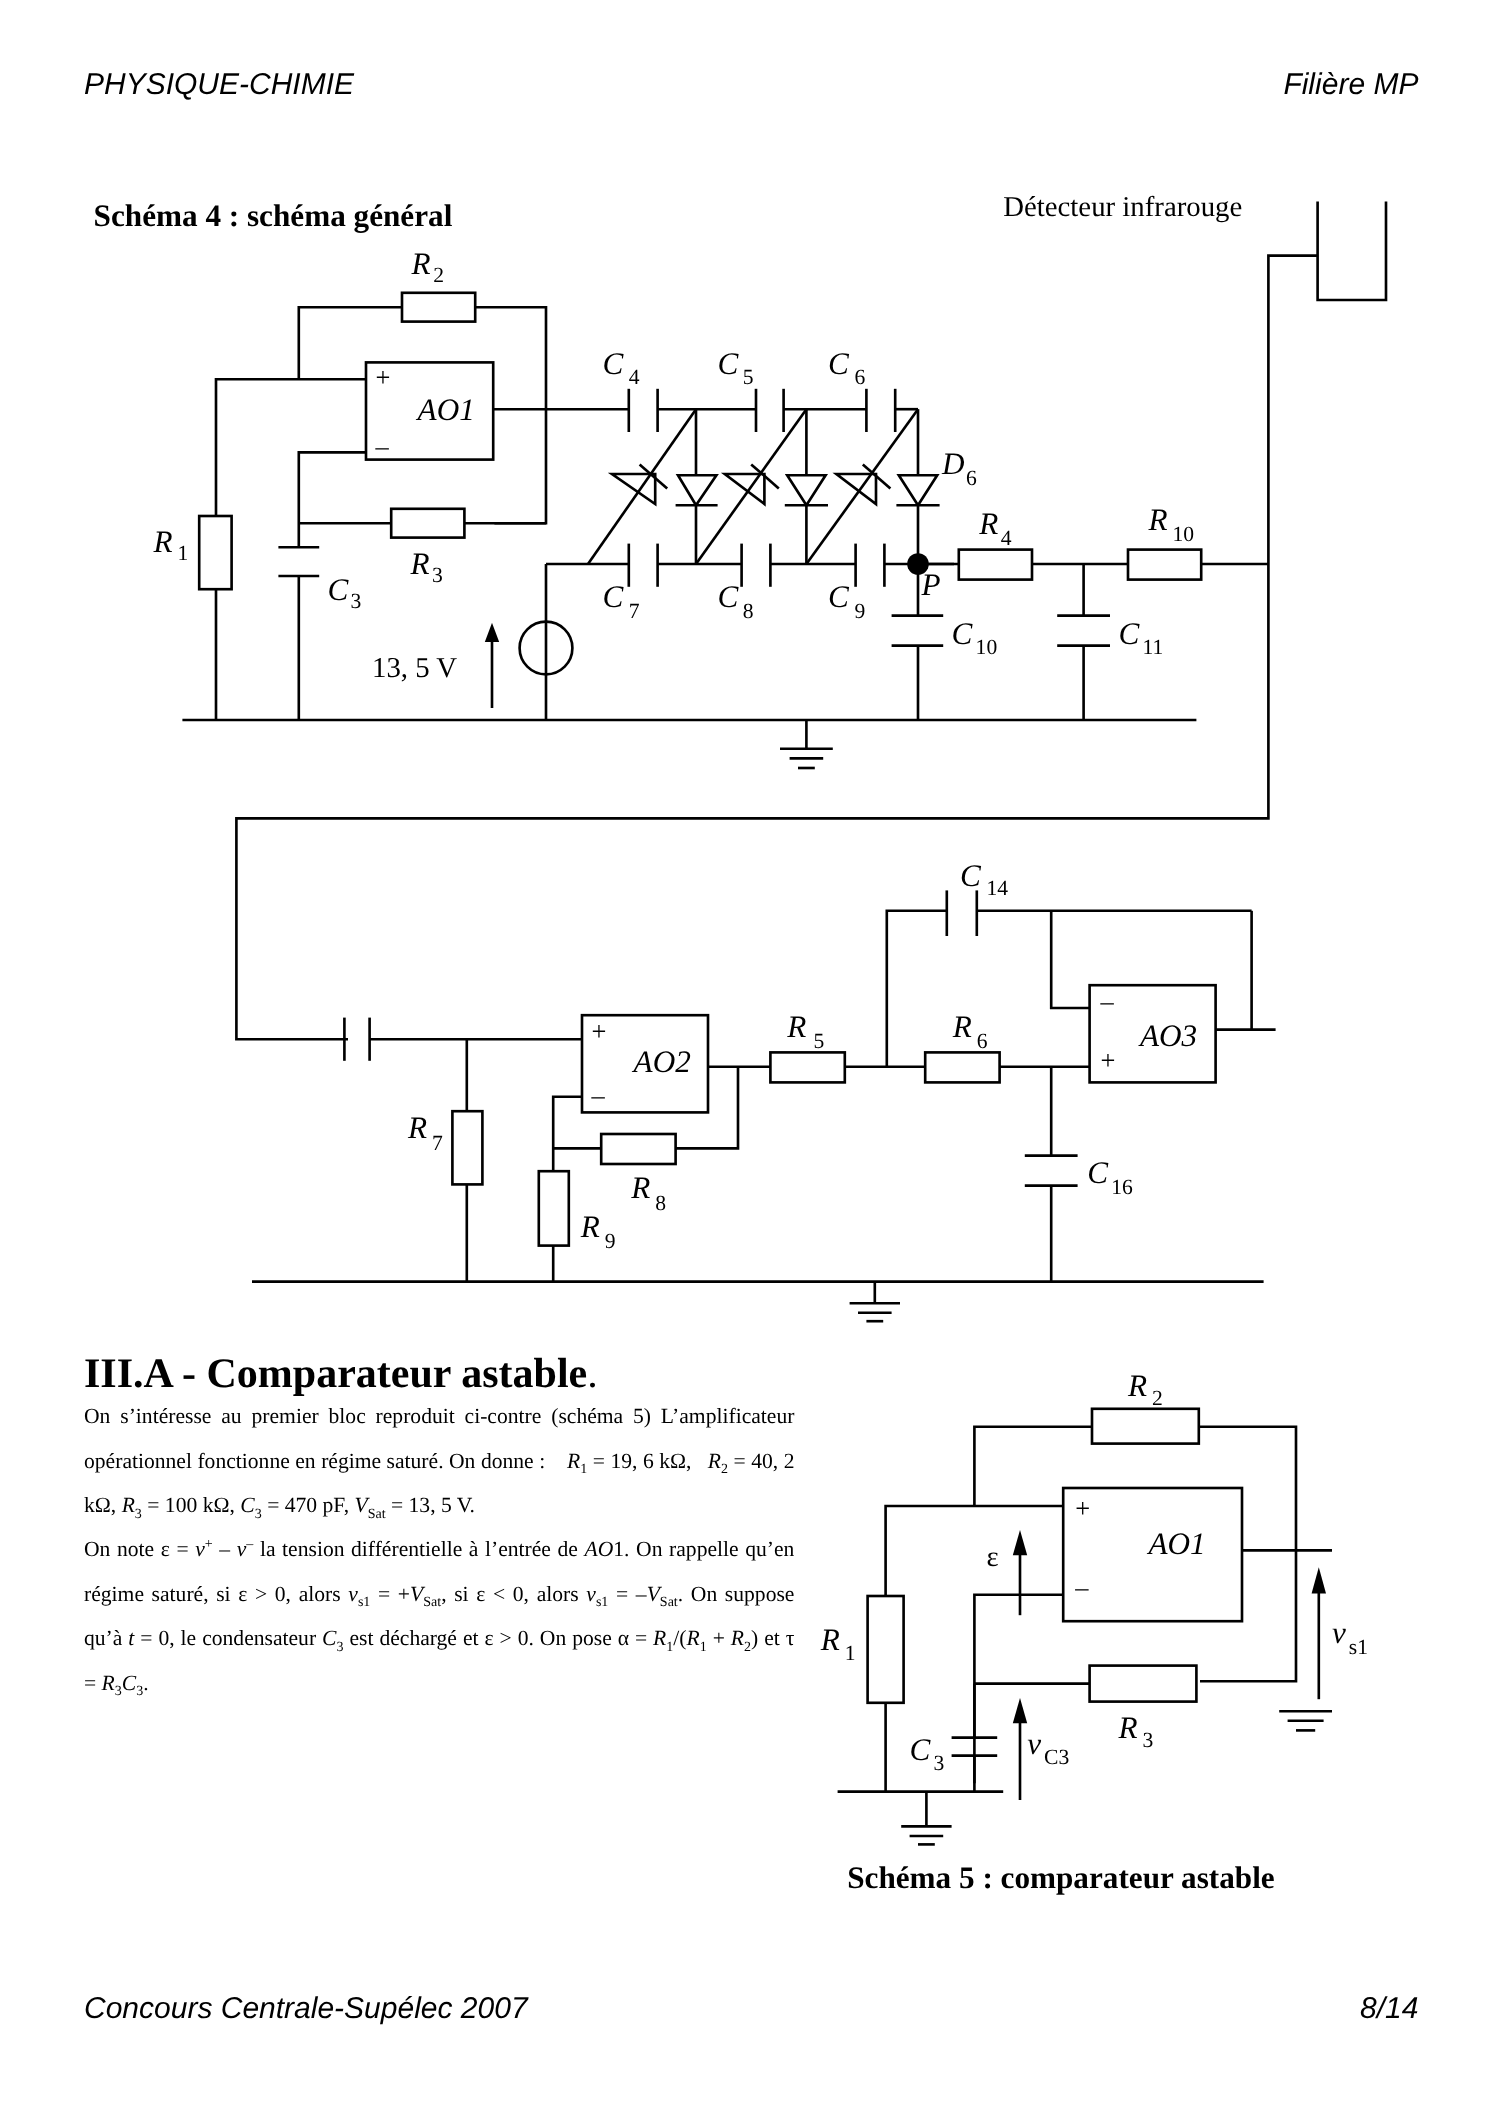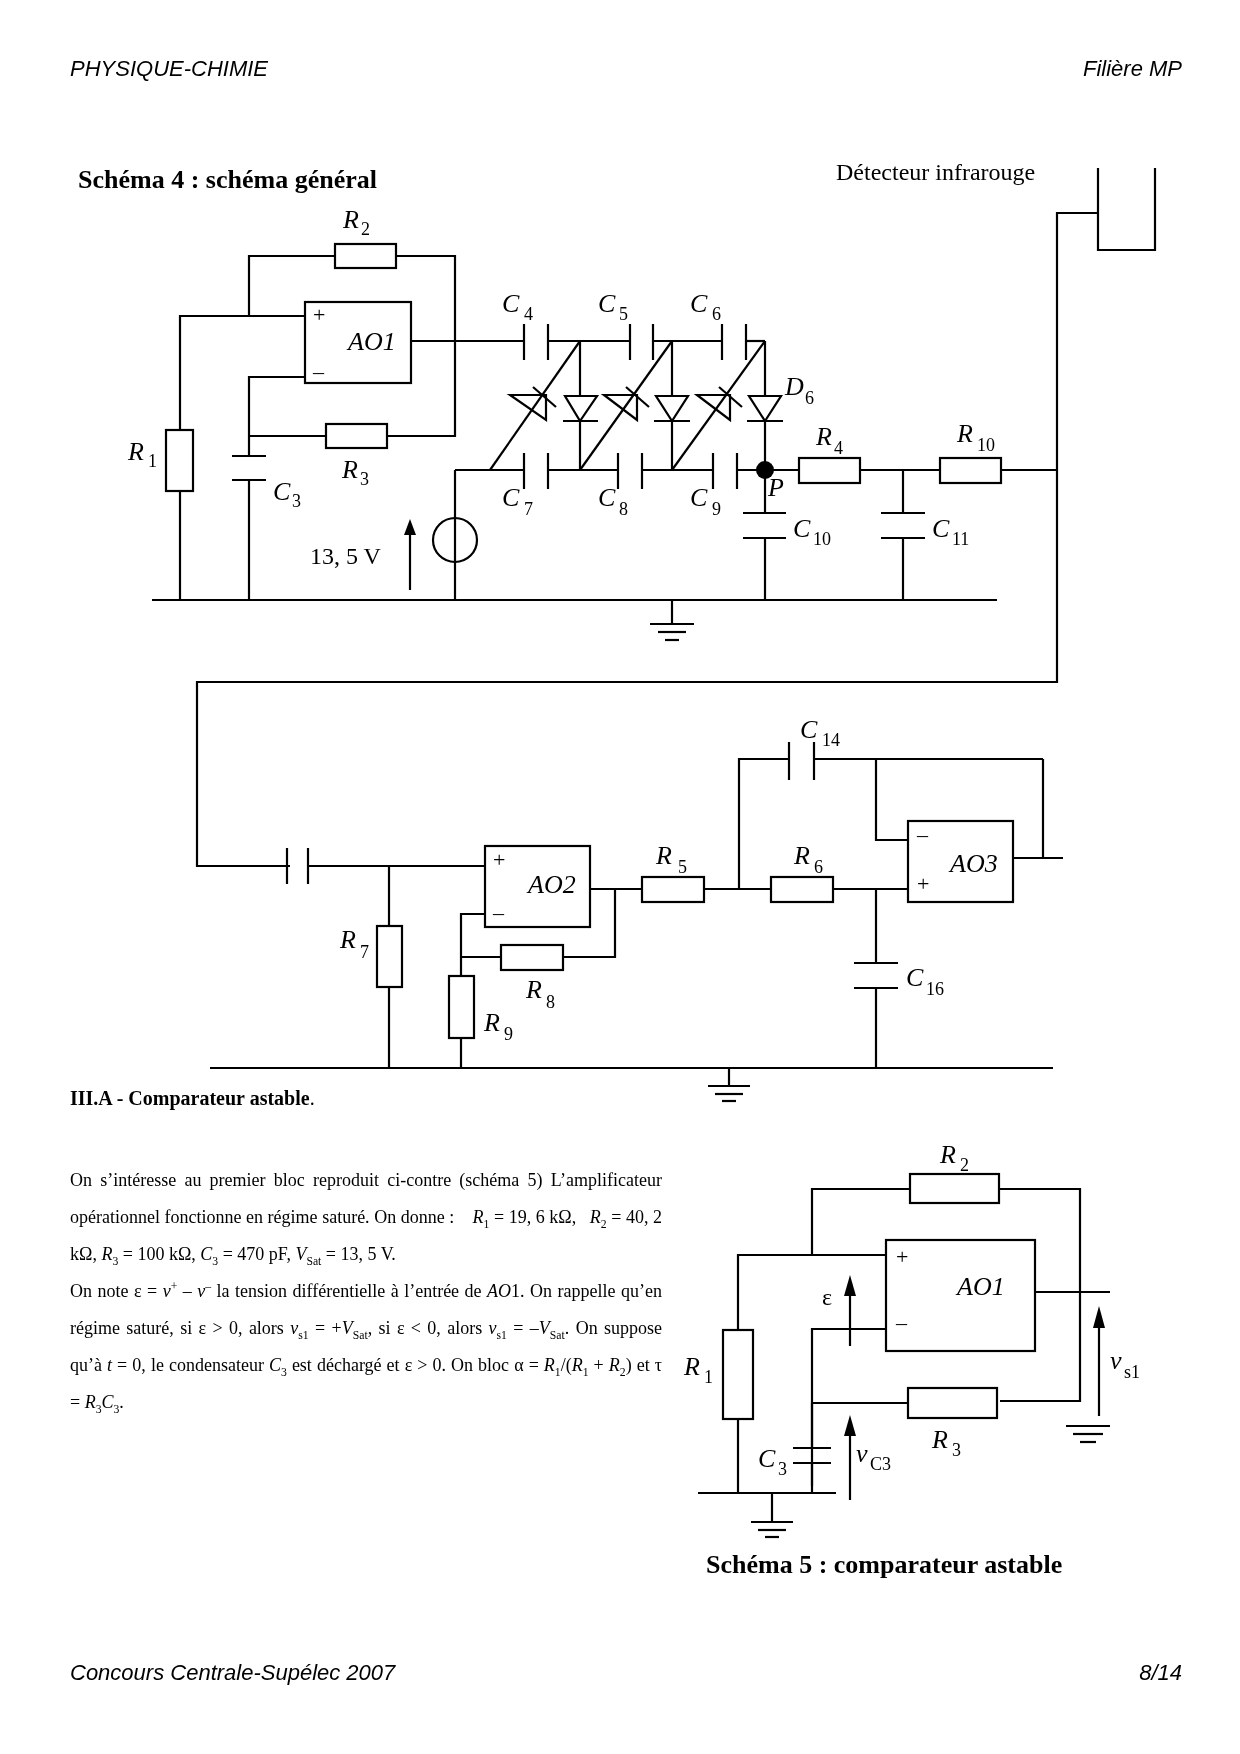--- a/index.html
+++ b/index.html
@@ -1,31 +1,31 @@
 <!DOCTYPE html>
 <html><head>
 <meta charset="utf-8">
 <style>
   html, body { margin:0; padding:0; background:#ffffff; }
   body { width:1240px; height:1754px; position:relative; overflow:hidden; color:#000; }
-  .hdr, .ftr { position:absolute; font-family:"Liberation Sans", sans-serif; font-style:italic; font-size:22px; }
+  .hdr, .ftr { position:absolute; font-family:"Liberation Sans", sans-serif; font-style:italic; font-size:25px; }
   #header-left { left:70px; top:56px; }
   #header-right { right:58px; top:56px; }
   #footer-left { left:70px; top:1660px;text-align:center; }
   #footer-right { right:58px; top:1660px; }
   svg { position:absolute; left:0; top:0; }
   .w { stroke:#000; stroke-width:2.2; fill:none; }
   .box { stroke:#000; stroke-width:2.2; fill:#fff; }
   .lbl { font-family:"Liberation Serif", serif; font-style:italic; font-size:26px; fill:#000; }
   .sub { font-family:"Liberation Serif", serif; font-style:normal; font-size:18px; fill:#000; }
   .up { font-family:"Liberation Serif", serif; font-size:24px; fill:#000; }
   .pm { font-family:"Liberation Serif", serif; font-size:22px; fill:#000; }
   .cap { font-family:"Liberation Serif", serif; font-weight:bold; font-size:26px; fill:#000; }
   .txt { position:absolute; font-family:"Liberation Serif", serif; font-size:18px; line-height:37px; text-align:justify; }
-  #section-title { left:70px; top:1080px; font-weight:bold; font-size:20px; }
+  #section-title { left:70px; top:1126px; font-weight:bold; font-size:35px; }
   #section-body { left:70px; top:1162px; width:592px; }
   .m { font-style:italic; }
   sub, sup { font-size:0.65em; line-height:0; }
 </style>
 </head>
 <body>
 
 <div class="hdr" id="header-left">PHYSIQUE-CHIMIE</div>
 <div class="hdr" id="header-right">Filière MP</div>
 
@@ -380,19 +380,19 @@
   &nbsp;&nbsp;&nbsp;<span class="m">R</span><sub>1</sub> = <span>19, 6 kΩ</span>,
   &nbsp;&nbsp;<span class="m">R</span><sub>2</sub> = <span>40, 2 kΩ</span>,
   <span class="m">R</span><sub>3</sub> = <span>100 kΩ</span>,
   <span class="m">C</span><sub>3</sub> = <span>470 pF</span>,
   <span class="m">V</span><sub>Sat</sub> = <span>13, 5 V</span>.<br>
   <span>On note</span> ε = <span class="m">v</span><sup>+</sup> – <span class="m">v</span><sup>–</sup>
   <span>la tension différentielle à l’entrée de</span> <span class="m">AO</span>1<span>. On rappelle qu’en régime saturé, si</span> ε &gt; 0<span>, alors</span>
   <span class="m">v</span><sub>s1</sub> = +<span class="m">V</span><sub>Sat</sub><span>, si</span>
   ε &lt; 0<span>, alors</span> <span class="m">v</span><sub>s1</sub> = –<span class="m">V</span><sub>Sat</sub><span>. On suppose qu’à</span>
   <span class="m">t</span> = 0<span>, le condensateur</span> <span class="m">C</span><sub>3</sub>
-  <span>est déchargé et</span> ε &gt; 0<span>. On bloc</span>
+  <span>est déchargé et</span> ε &gt; 0<span>. On pose</span>
   α = <span class="m">R</span><sub>1</sub>/(<span class="m">R</span><sub>1</sub> + <span class="m">R</span><sub>2</sub>)
   <span>et</span> τ = <span class="m">R</span><sub>3</sub><span class="m">C</span><sub>3</sub>.
 </div>
 
 <div class="ftr" id="footer-left">Concours Centrale-Supélec 2007</div>
 <div class="ftr" id="footer-right">8/14</div>
 
 </body></html>

